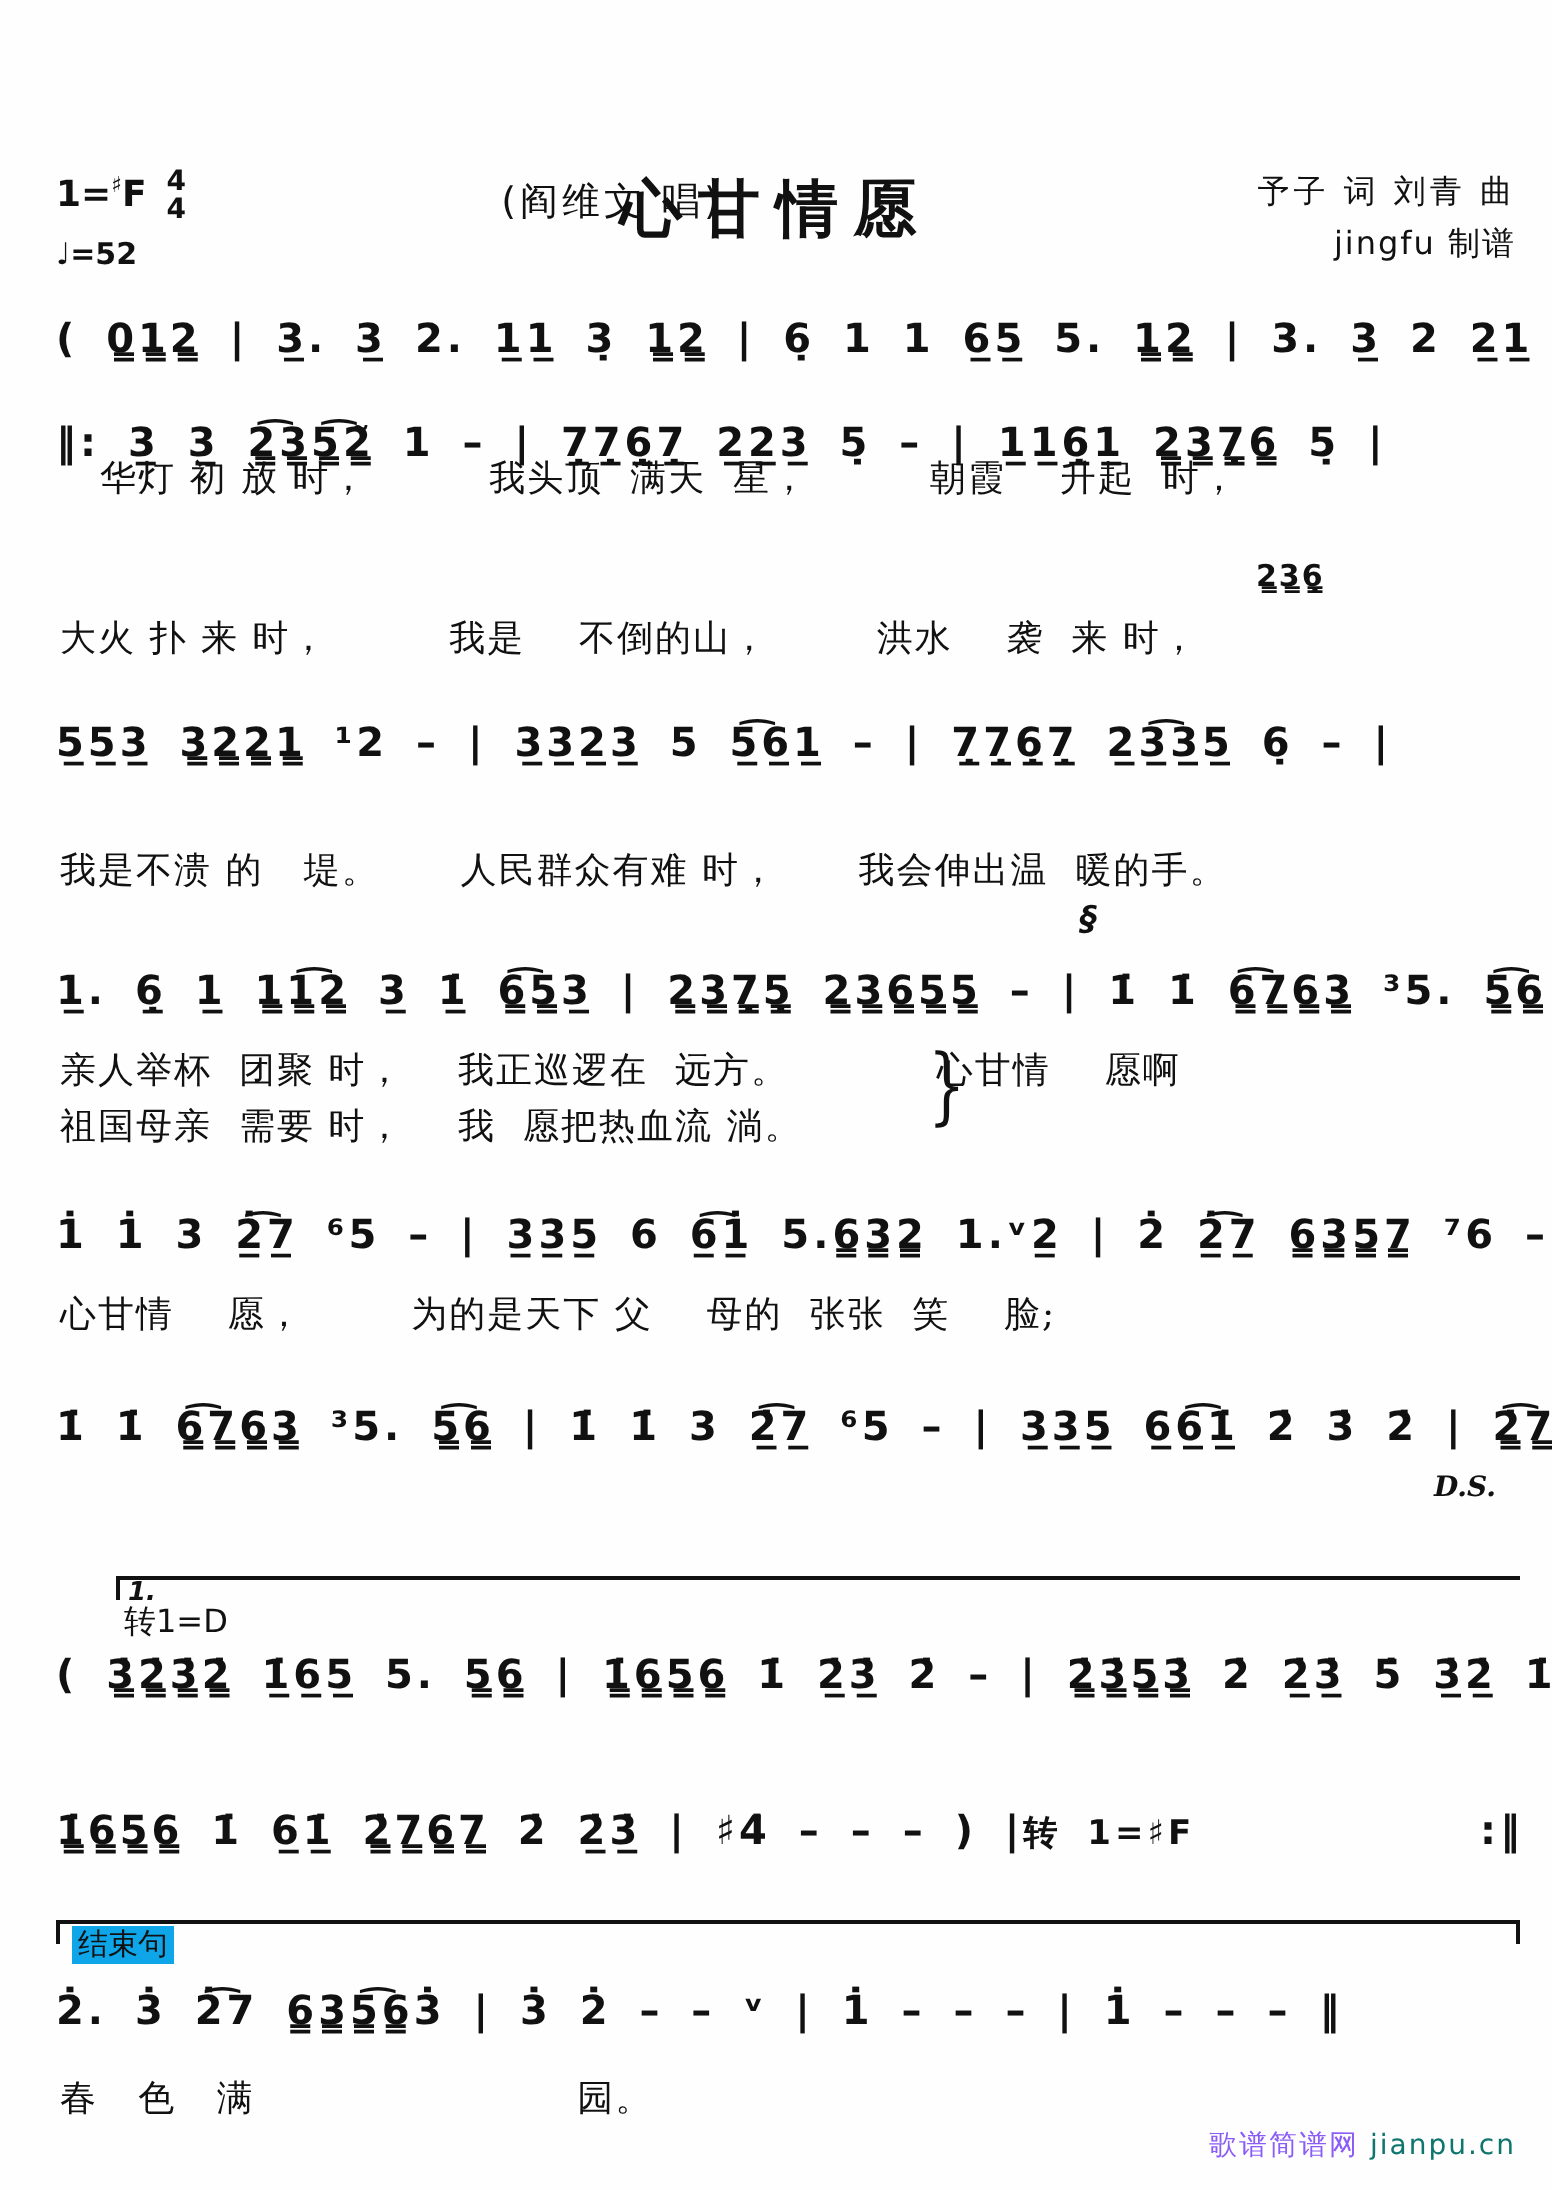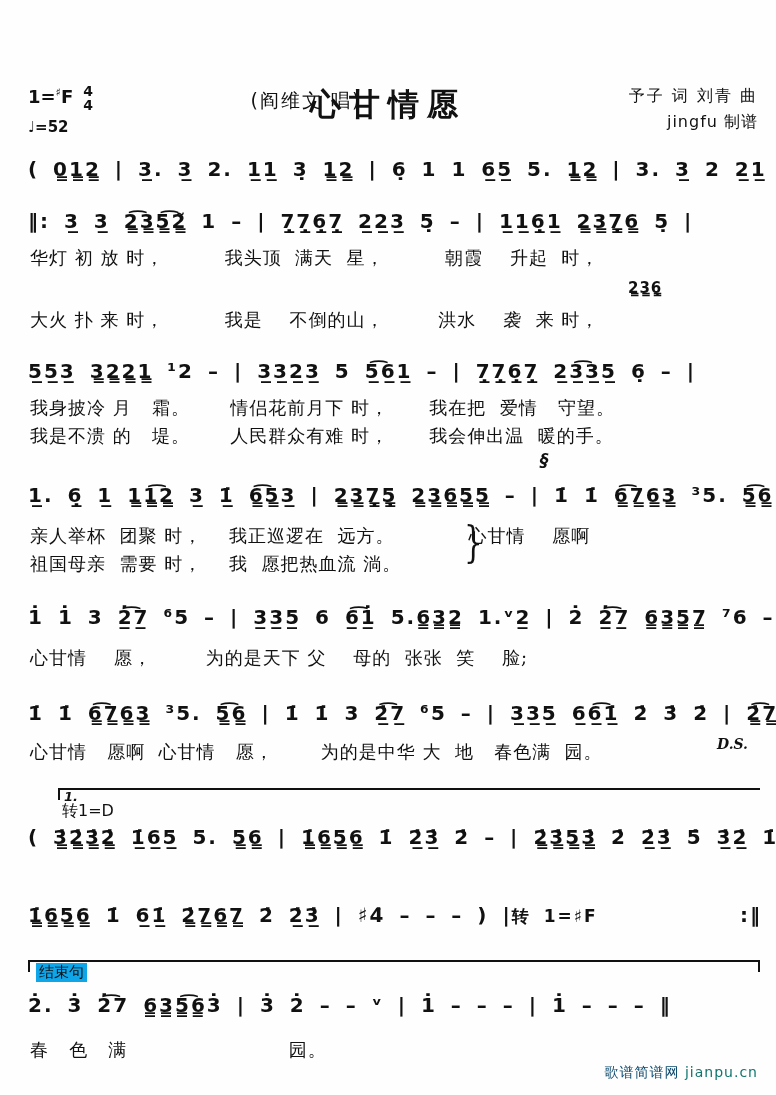--- a/index.html
+++ b/index.html
@@ -47,21 +47,21 @@
             border-right:2px solid #111;}
   .end-label{position:absolute;top:963px;left:36px;font-size:15px;
              background:#0ea5e9;padding:0 3px;}
 
   .row-flex{display:flex;align-items:baseline;}
   .mod-f{font-size:17px;font-weight:bold;white-space:pre;}
   .end-rep{margin-left:auto;font-size:20px;font-weight:bold;}
 
   .footer{position:absolute;top:1064px;right:18px;font-size:14px;
           letter-spacing:1px;}
-  .footer .site{color:#0c4a6e;}
+  .footer .site{color:#8b5cf6;}
   .footer .url{color:#0f766e;}
 </style>
 </head>
 <body>
 
 <div class="page">
 
   <div class="title">心甘情愿</div>
   <div class="subtitle">(阎维文 唱)</div>
   <div class="credit1">予子 词 刘青 曲</div>
@@ -69,40 +69,38 @@
 
   <div class="keysig"><span>1=</span><sup>♯</sup><span>F</span><span class="timesig">
         <span>4</span>
         <span>4</span>
       </span></div>
   <div class="tempo">♩=52</div>
 
   <div class="notes" style="top:154px;">( 0̳1̳2̳ | 3̲. 3̲ 2. 1̲1̲ 3̣ 1̳2̳ | 6̣ 1 1 6̲5̲ 5. 1̳2̳ | 3. 3̲ 2 2̲1̲ 1̲2̲ 6̣ 1̳2̳ | 5̲3̲ 5̲2̲̣ 1 – ) |</div>
 
   <div class="notes" style="top:206px;">‖: 3̲ 3̲ 2̳͡3̳5̳͡2̳̃ 1 – | 7̲̣7̲̣6̲̣7̲̣ 2̲2̲3̲ 5̣ – | 1̲1̲6̲̣1̲ 2̳3̳7̳̣6̳ 5̣ |</div>
-  <div class="lyr" style="top:246px;">华灯 初 放 时，         我头顶  满天  星，         朝霞    升起  时，</div>
+  <div class="lyr" style="top:228px;margin-left:20px;">华灯 初 放 时，         我头顶  满天  星，         朝霞    升起  时，</div>
   <div class="small-notes" style="top:279px;left:628px;">2̳3̳6̳̣</div>
   <div class="lyr" style="top:308px;">大火 扑 来 时，         我是    不倒的山，        洪水    袭  来 时，</div>
 
   <div class="notes" style="top:356px;">5̲5̲3̲ 3̳2̳2̳1̳ ¹2 – | 3̲3̲2̲3̲ 5 5̲͡6̲1̲ – | 7̲̣7̲̣6̲̣7̲̣ 2̲3̲͡3̲5̲ 6̣ – |</div>
-  <div class="lyr" style="top:396px;">我身披冷 月   霜。      情侣花前月下 时，      我在把  爱情   守望。</div>
   <div class="lyr" style="top:424px;">我是不溃 的   堤。      人民群众有难 时，      我会伸出温  暖的手。</div>
 
   <div class="segno" style="top:450px;left:540px;">§</div>
   <div class="notes" style="top:480px;">1̲. 6̲̣ 1̲ 1̳1̳͡2̳ 3̲ 1̲̇ 6̳͡5̳3̲ | 2̳3̳7̳̣5̳̣ 2̳3̳6̳5̳5̳ – | 1̇ 1̇ 6̳͡7̳6̳3̳ ³5. 5̳͡6̳ |</div>
   <div class="lyr" style="top:524px;">亲人举杯  团聚 时，    我正巡逻在  远方。           心甘情    愿啊</div>
   <div class="brace" style="top:518px;left:460px;">}</div>
   <div class="lyr" style="top:552px;">祖国母亲  需要 时，    我  愿把热血流 淌。</div>
 
   <div class="notes" style="top:602px;">1̇ 1̇ 3 2̲̇͡7̲ ⁶5 – | 3̲3̲5̲ 6 6̲͡1̲̇ 5.6̳3̳2̳ 1.ᵛ2̲ | 2̇ 2̲̇͡7̲ 6̳3̳5̳7̳ ⁷6 – |</div>
   <div class="lyr" style="top:646px;">心甘情    愿，        为的是天下 父    母的  张张  笑    脸;</div>
 
   <div class="notes" style="top:698px;">1̇ 1̇ 6̳͡7̳6̳3̳ ³5. 5̳͡6̳ | 1̇ 1̇ 3 2̲̇͡7̲ ⁶5 – | 3̲3̲5̲ 6̲6̲͡1̲̇ 2̇ 3̇ 2̇ | 2̳̇͡7̳6̳͡5̳ 3̲5̲͡6̲ ⁶1̇ – ‖</div>
   <div class="ds" style="top:736px;right:28px;">D.S.</div>
-  <div class="lyr" style="top:740px;">心甘情   愿啊  心甘情   愿，       为的是中华 大  地   春色满  园。</div>
 
   <div class="volta-line"></div>
   <div class="volta-num">1.</div>
   <div class="mod-d">转1=D</div>
   <div class="notes" style="top:822px;">( 3̳̇2̳̇3̳̇2̳̇ 1̲̇6̲5̲ 5. 5̳6̳ | 1̳̇6̳5̳6̳ 1̇ 2̲̇3̲̇ 2̇ – | 2̳̇3̳̇5̳3̳̇ 2̇ 2̲̇3̲̇ 5̇ 3̲̇2̲̇ 1̇ |</div>
 
   <div class="notes row-flex" style="top:900px;">
     <span>1̳̇6̳5̳6̳ 1̇ 6̲1̲̇ 2̳̇7̳6̳7̳ 2̇ 2̲̇3̲̇ | ♯4̇ – – – ) |</span>
     <span class="mod-f">转 1=♯F</span>
     <span class="end-rep">:‖</span>

